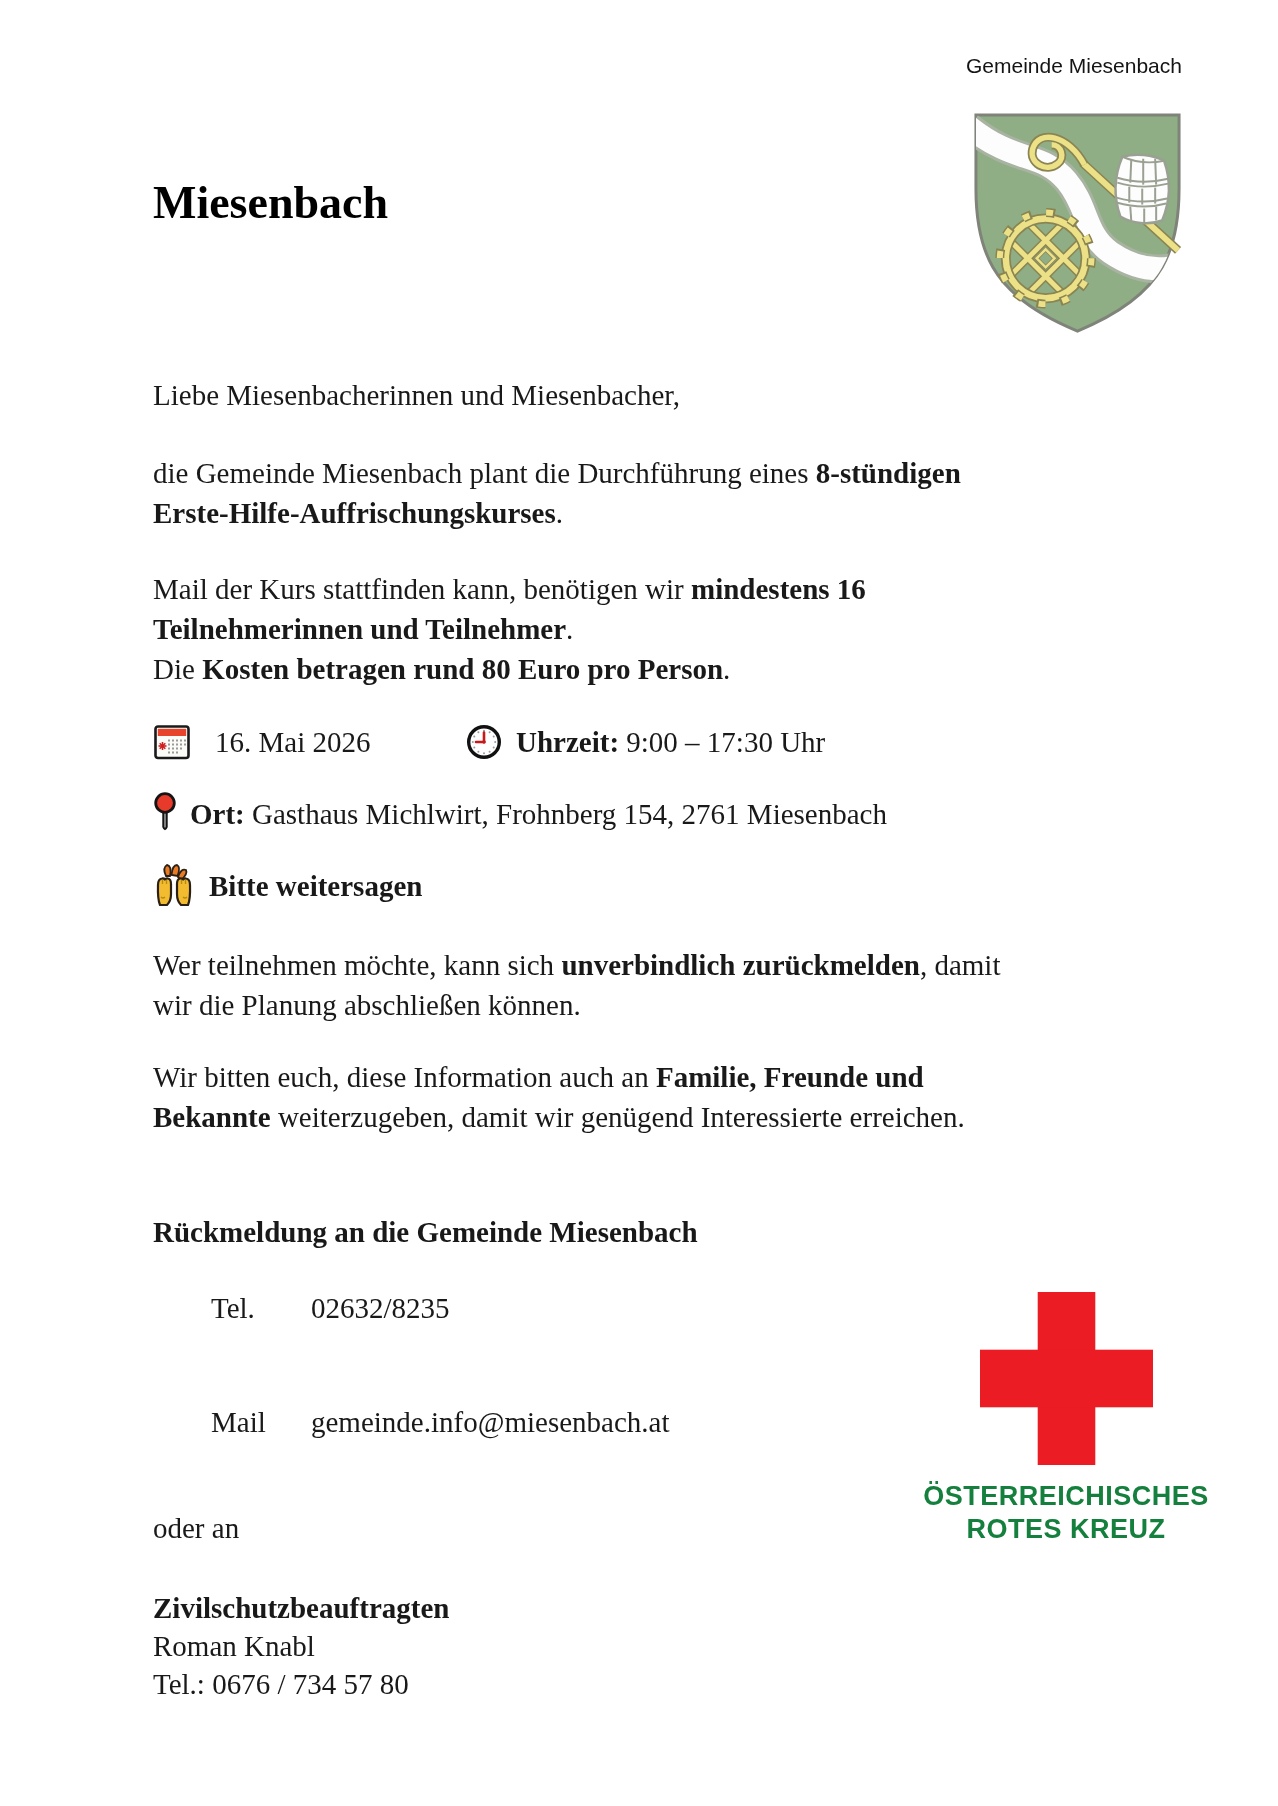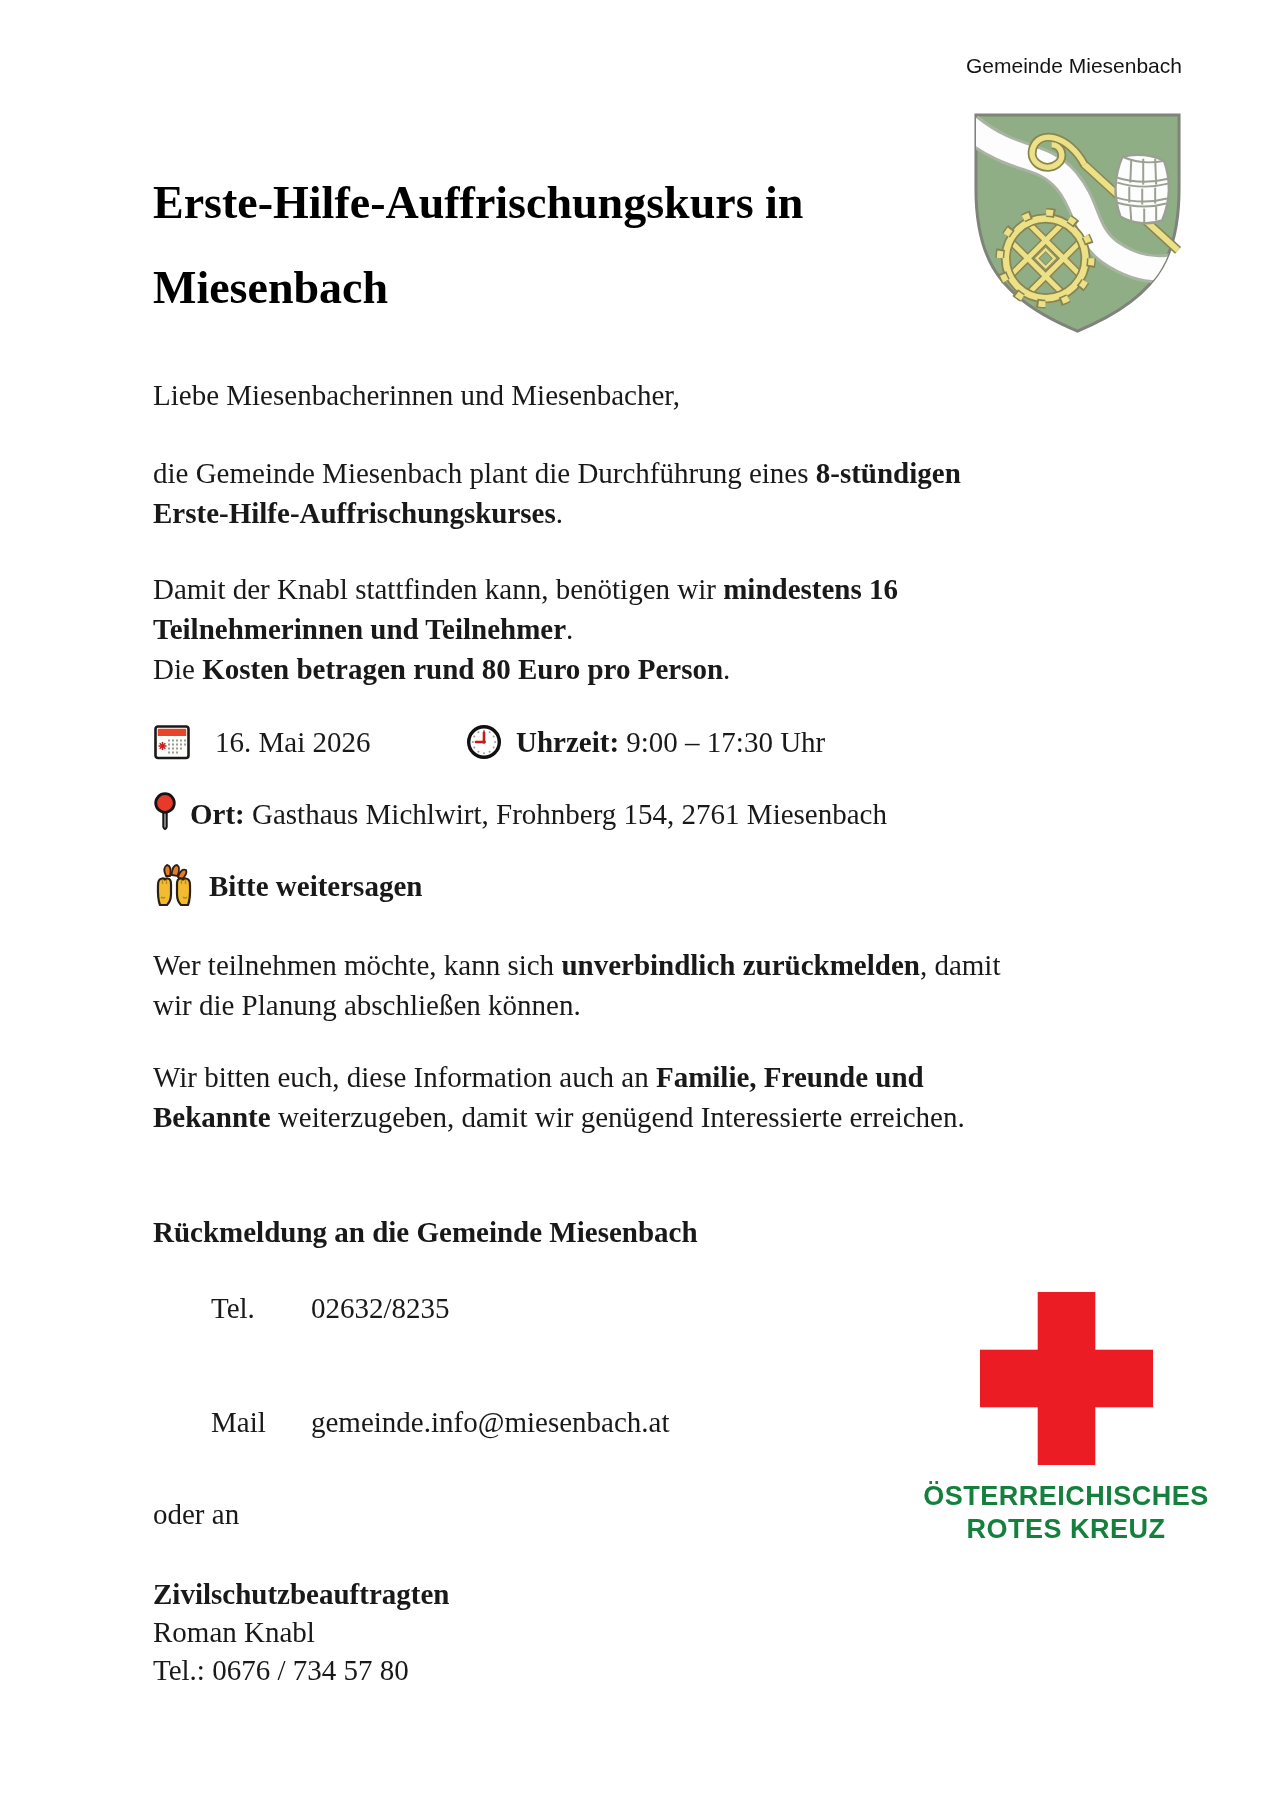--- a/index.html
+++ b/index.html
@@ -34,21 +34,21 @@
   .cal-gap{width:24px;}
   .clk-gap{width:13px;}
   .pin-gap{width:13px;}
   .hands-gap{width:14px;}
 
   
   .m-contact{margin-top:76px;}
   .contact-heading{font-weight:bold;line-height:38px;}
   .contact-row{line-height:38px;white-space:pre;}
   .c-label{display:inline-block;width:100px;}
-  .m-oderan{margin-top:16px;line-height:38px;}
+  .m-oderan{margin-top:30px;line-height:38px;}
   .m-zivil{margin-top:42px;}
   .zivil-heading{font-weight:bold;line-height:38px;}
   .plain-line{line-height:38px;white-space:pre;font-family:Liberation Serif, serif;}
 
   
   .redcross{position:absolute;left:866px;top:1292px;width:400px;text-align:center;}
   .redcross svg{display:block;margin:0 auto;}
   .rc-text{margin-top:15px;font-family:"Liberation Sans", sans-serif;font-weight:bold;
            font-size:27px;line-height:33px;letter-spacing:0.5px;}
 </style>
@@ -107,35 +107,34 @@
         <circle cx="81" cy="156" r="40" fill="none" stroke="#ece187" stroke-width="6.5"></circle>
         <circle cx="81" cy="156" r="46" fill="none" stroke="#8a8452" stroke-width="9" stroke-dasharray="9 15.1"></circle>
         <circle cx="81" cy="156" r="46" fill="none" stroke="#ece187" stroke-width="6" stroke-dasharray="7 17.1"></circle>
         <path d="M81 147 L90 156 L81 165 L72 156 Z" fill="#8fae85" stroke="#8a8452" stroke-width="4"></path>
         <path d="M81 147 L90 156 L81 165 L72 156 Z" fill="none" stroke="#ece187" stroke-width="2.5"></path>
       </g>
     </svg>
   </div>
 
   <div class="title">
-    <div>Erste-Hilfe-Auffrischungskurs in</div>
     <div>Miesenbach</div>
   </div>
 
   <div class="flow">
 
     <div class="para m-greeting">
         <div class="tline"><span>Liebe Miesenbacherinnen und Miesenbacher,</span></div>
       </div>
     <div class="para m-intro">
         <div class="tline"><span>die Gemeinde Miesenbach plant die Durchführung eines </span><b>8-stündigen</b></div>
         <div class="tline"><b>Erste-Hilfe-Auffrischungskurses</b><span>.</span></div>
       </div>
     <div class="para m-requirement">
-        <div class="tline"><span>Damit der Knabl stattfinden kann, benötigen wir </span><b>mindestens 16</b></div>
+        <div class="tline"><span>Mail der Kurs stattfinden kann, benötigen wir </span><b>mindestens 16</b></div>
         <div class="tline"><b>Teilnehmerinnen und Teilnehmer</b><span>.</span></div>
         <div class="tline"><span>Die </span><b>Kosten betragen rund 80 Euro pro Person</b><span>.</span></div>
       </div>
 
     <div class="icon-row m-daterow">
       <div class="date-seg">
         <span class="icon-cell">
           <svg width="38" height="38" viewBox="0 0 38 38">
             <rect x="2.5" y="3.5" width="33" height="31.5" rx="2.5" fill="#fbfbf8" stroke="#1a1a1a" stroke-width="2.6"></rect>
             <rect x="4.8" y="5.8" width="28.4" height="7.2" fill="#e8432b"></rect>

